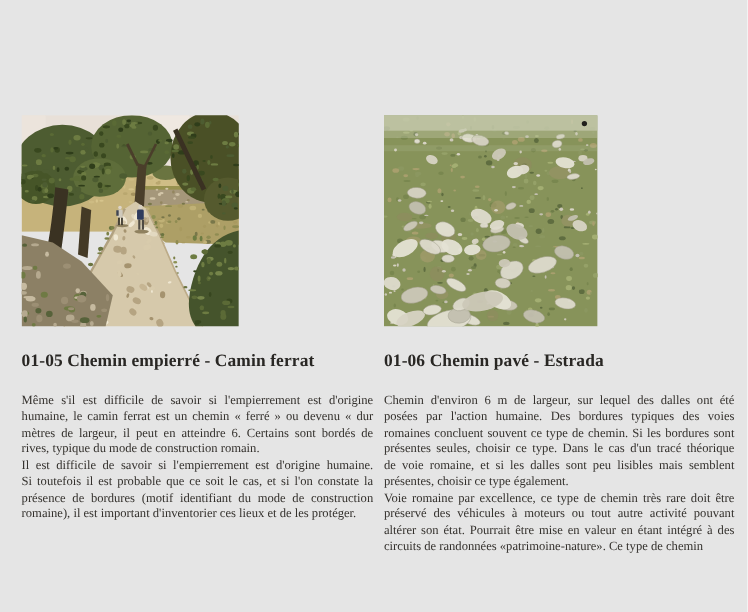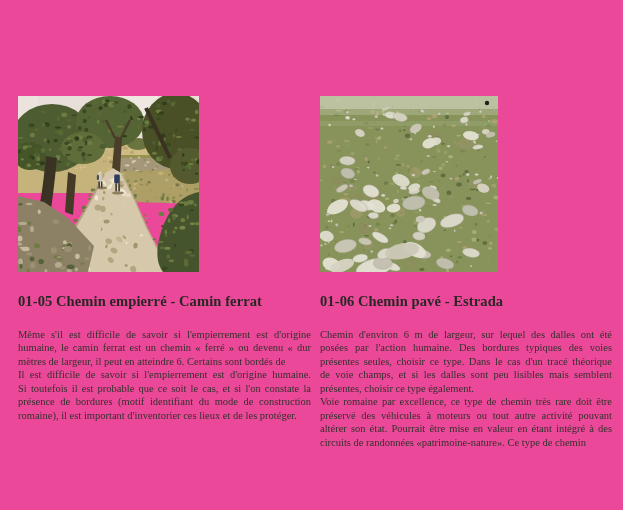--- a/index.html
+++ b/index.html
@@ -1,19 +1,19 @@
 <!DOCTYPE html>
 <html><head>
 <meta charset="utf-8">
 <style>
   html,body{margin:0;padding:0;background:#ffffff;}
   .page{
     position:relative;
     width:623px;height:510px;
-    background:#ec4899;
+    background:#e5e5e5;
     font-family:"Liberation Serif","DejaVu Serif",serif;
     overflow:hidden;
   }
   .column{position:absolute;top:96px;}
   .col-left{left:18px;width:293px;}
   .col-right{left:320px;width:292px;}
   figure.photo{margin:0;padding:0;line-height:0;}
   h2.sec-heading{
     margin:21px 0 0 0;
     font-size:14.5px;
@@ -566,20 +566,21 @@
           <rect x="100.2" y="87.2" width="1.8" height="8.2" fill="#4e4a42"></rect>
         </g>
       </svg>
     </figure>
     <h2 class="sec-heading">01-05 Chemin empierré - Camin ferrat</h2>
     <div class="body-text">
         <div class="para">
           <div class="tline">Même s'il est difficile de savoir si l'empierrement est d'origine</div>
           <div class="tline">humaine, le camin ferrat est un chemin « ferré » ou devenu « dur</div>
           <div class="tline">mètres de largeur, il peut en atteindre 6. Certains sont bordés de</div>
+          <div class="tline">rives, typique du mode de construction romain.</div>
         </div>
         <div class="para">
           <div class="tline">Il est difficile de savoir si l'empierrement est d'origine humaine.</div>
           <div class="tline">Si toutefois il est probable que ce soit le cas, et si l'on constate la</div>
           <div class="tline">présence de bordures (motif identifiant du mode de construction</div>
           <div class="tline">romaine), il est important d'inventorier ces lieux et de les protéger.</div>
         </div>
       </div>
   </section>
 
@@ -981,22 +982,23 @@
         <rect x="0" y="13" width="178" height="6" fill="#c9cdb2" opacity="0.35"></rect>
         <rect x="0" y="25" width="178" height="5" fill="#c9cdb2" opacity="0.15"></rect>
         <circle cx="167" cy="7" r="2.2" fill="#20201c"></circle>
       </svg>
     </figure>
     <h2 class="sec-heading">01-06 Chemin pavé - Estrada</h2>
     <div class="body-text">
         <div class="para">
           <div class="tline">Chemin d'environ 6 m de largeur, sur lequel des dalles ont été</div>
           <div class="tline">posées par l'action humaine. Des bordures typiques des voies</div>
+          <div class="tline">romaines concluent souvent ce type de chemin. Si les bordures sont</div>
           <div class="tline">présentes seules, choisir ce type. Dans le cas d'un tracé théorique</div>
-          <div class="tline">de voie champs, et si les dalles sont peu lisibles mais semblent</div>
+          <div class="tline">de voie romaine, et si les dalles sont peu lisibles mais semblent</div>
           <div class="tline">présentes, choisir ce type également.</div>
         </div>
         <div class="para">
           <div class="tline">Voie romaine par excellence, ce type de chemin très rare doit être</div>
           <div class="tline">préservé des véhicules à moteurs ou tout autre activité pouvant</div>
           <div class="tline">altérer son état. Pourrait être mise en valeur en étant intégré à des</div>
           <div class="tline">circuits de randonnées «patrimoine-nature». Ce type de chemin</div>
         </div>
       </div>
   </section>

